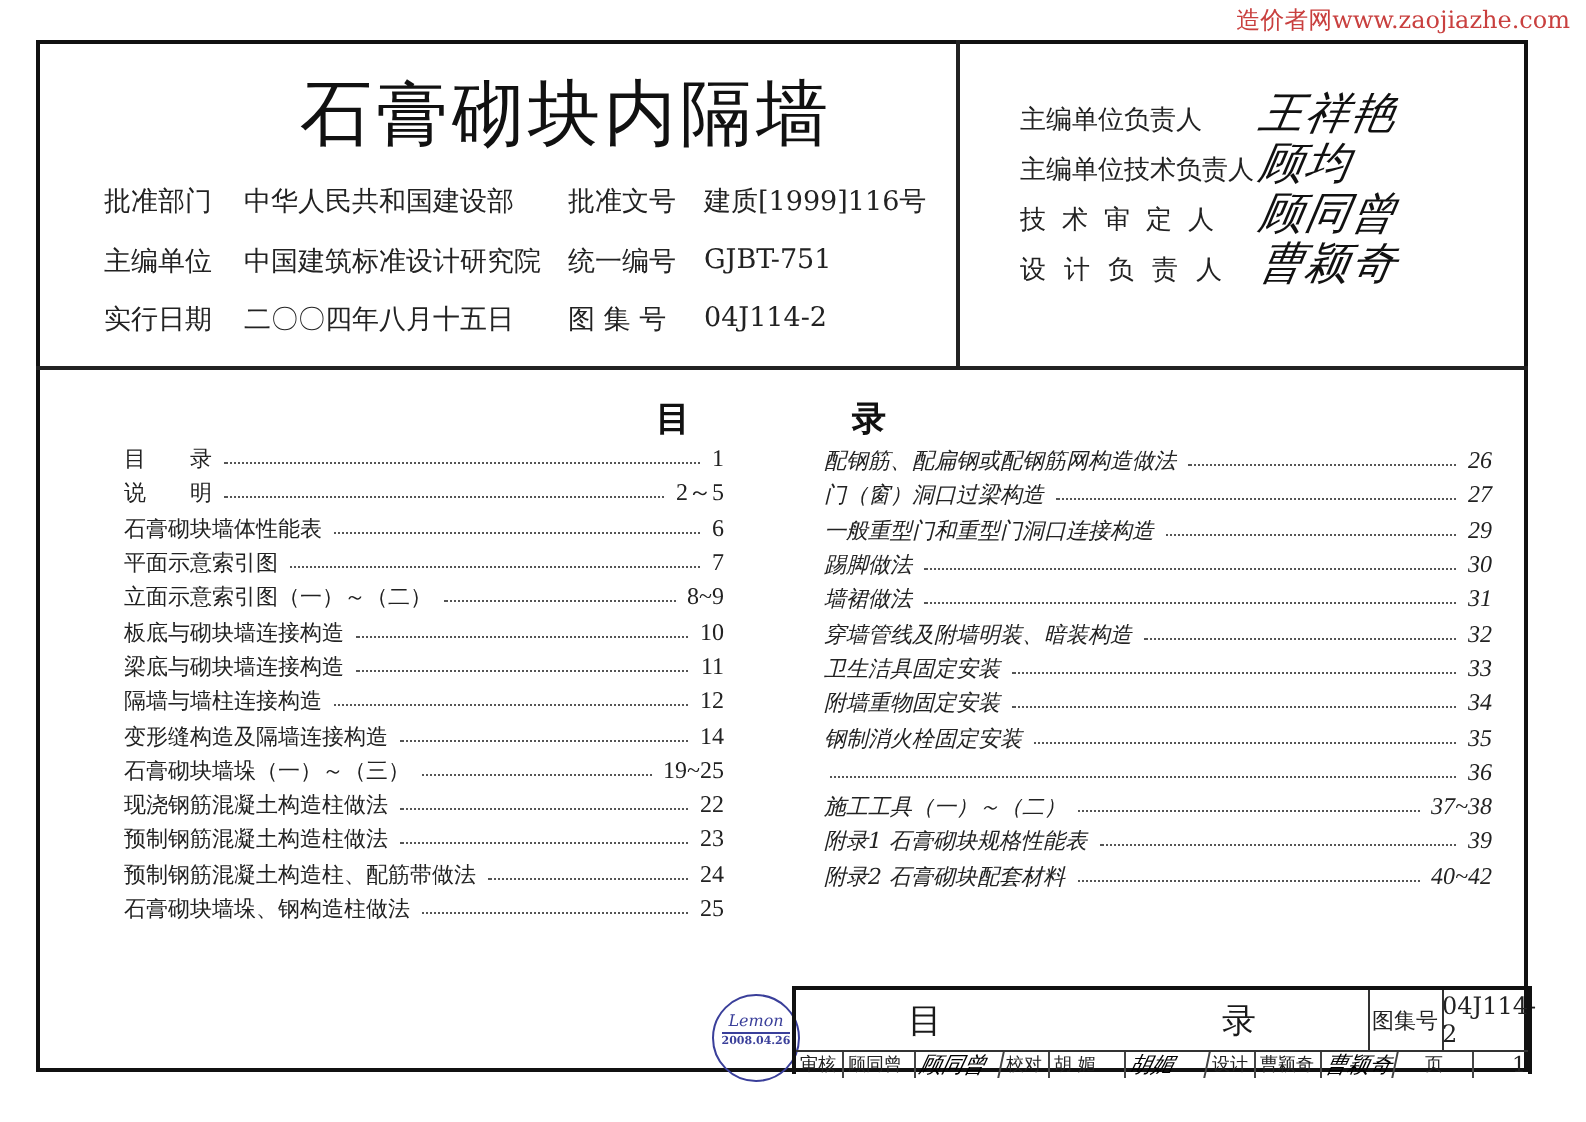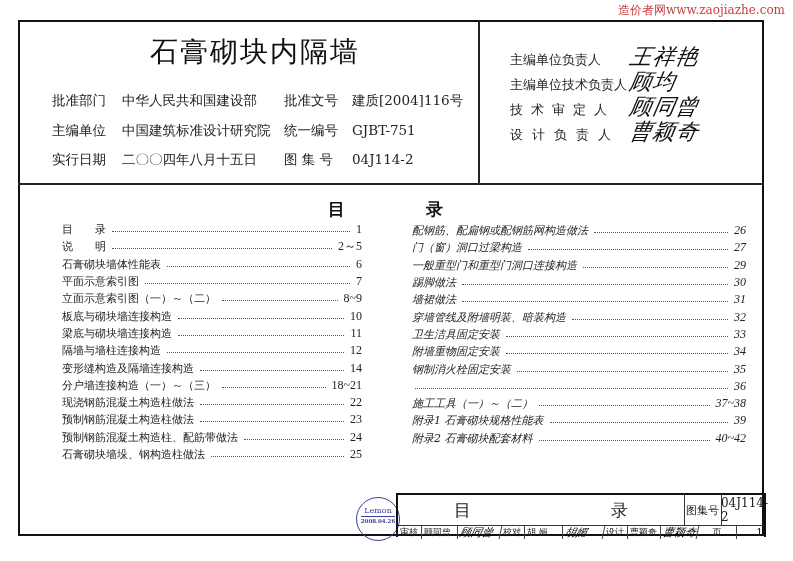--- a/index.html
+++ b/index.html
@@ -4,38 +4,38 @@
 <style>
   html, body { margin:0; padding:0; background:#ffffff; }
   body { width:793px; height:561px; position:relative; overflow:hidden;
          font-family:"DejaVu Serif","Liberation Serif",serif; color:#1a1a1a; }
   .watermark { position:absolute; right:8px; top:2px; font-size:12px; color:#c9403f;
                font-family:"DejaVu Serif",serif; letter-spacing:0px; }
   .frame { position:absolute; left:18px; top:20px; width:746px; height:516px;
            border:2px solid #111; box-sizing:border-box; }
   .top-sep { position:absolute; left:18px; top:183px; width:746px; height:2px; background:#222; }
   .vdiv { position:absolute; left:478px; top:20px; width:1.5px; height:164px; background:#222; }
-  .title { position:absolute; left:150px; top:33px; font-size:28px; font-family:"DejaVu Sans",sans-serif;
+  .title { position:absolute; left:150px; top:33px; font-size:36px; font-family:"DejaVu Sans",sans-serif;
            letter-spacing:2px; color:#111; }
   .info { position:absolute; left:52px; font-size:13.5px; color:#222; }
   .info span { position:absolute; white-space:nowrap; }
   .sig-block { position:absolute; left:510px; top:48px; }
   .sig-row { position:relative; height:25px; font-size:13px; color:#222; white-space:nowrap; }
   .sig-row .lbl { position:absolute; left:0; top:3px; width:110px; display:flex; justify-content:space-between; }
   .sig-row .sig { position:absolute; left:120px; top:-6px; font-size:22px; font-family:"DejaVu Serif",serif;
                   font-style:italic; color:#111; letter-spacing:1px; transform:skewX(-10deg); }
   .toc-head { position:absolute; top:198px; font-size:17px; font-family:"DejaVu Sans",sans-serif; font-weight:bold; color:#111; }
   .toc-col { position:absolute; top:221px; }
   .toc-item { position:relative; height:17.3px; font-size:11px; display:flex; align-items:center; white-space:nowrap; color:#222; }
   .toc-item .t { flex:0 0 auto; padding-right:3px; }
   .toc-item .dots { flex:1 1 auto; border-bottom:1.5px dotted #555; height:0; margin:0 3px; position:relative; top:2px; }
   .toc-item .p { flex:0 0 auto; text-align:right; padding-left:3px; font-family:"Liberation Serif",serif; font-size:12px; }
   .stamp { position:absolute; left:356px; top:497px; width:44px; height:44px; border:1.5px solid #3a3f9a;
            border-radius:50%; box-sizing:border-box; color:#3a3f9a; text-align:center; }
-  .stamp .a { font-size:8px; margin-top:8px; }
+  .stamp .a { font-size:8px; margin-top:8px;font-style:italic; }
   .stamp .line { border-top:1px solid #3a3f9a; margin:1px 4px; }
   .stamp .b { font-size:5.5px; font-weight:bold; }
   .tb { position:absolute; left:396px; top:493px; width:369px; height:44px; border:2px solid #111;
         border-right:none; border-bottom:none; box-sizing:border-box; }
   .tb-main { position:absolute; left:0; top:0; width:286px; height:30px; border-right:1px solid #333;
              display:flex; justify-content:center; align-items:center; gap:140px; font-size:17px;
              font-family:"DejaVu Sans",sans-serif; }
   .tb-r { position:absolute; font-size:11px; display:flex; align-items:center; justify-content:center; color:#222; box-sizing:border-box; }
   .tb-hline { position:absolute; left:0; top:30px; width:367px; height:1px; background:#333; }
   .tb-row { position:absolute; left:0; top:31px; height:13px; display:flex; font-size:9px; color:#222; }
@@ -50,21 +50,21 @@
 <div class="frame"></div>
 <div class="vdiv"></div>
 <div class="top-sep"></div>
 
 <div class="title">石膏砌块内隔墙</div>
 
 <div class="info" style="top:92px;">
   <span style="left:0">批准部门</span>
   <span style="left:70px">中华人民共和国建设部</span>
   <span style="left:232px">批准文号</span>
-  <span style="left:300px">建质[2004]116号</span>
+  <span style="left:300px">建质[1999]116号</span>
 </div>
 <div class="info" style="top:122px;">
   <span style="left:0">主编单位</span>
   <span style="left:70px">中国建筑标准设计研究院</span>
   <span style="left:232px">统一编号</span>
   <span style="left:300px">GJBT-751</span>
 </div>
 <div class="info" style="top:151px;">
   <span style="left:0">实行日期</span>
   <span style="left:70px">二〇〇四年八月十五日</span>
@@ -134,23 +134,23 @@
       <span class="t">隔墙与墙柱连接构造</span>
       <span class="dots"></span>
       <span class="p">12</span>
     </div>
     <div class="toc-item">
       <span class="t">变形缝构造及隔墙连接构造</span>
       <span class="dots"></span>
       <span class="p">14</span>
     </div>
     <div class="toc-item">
-      <span class="t">分户墙连接构造（一）～（三）</span>
-      <span class="dots"></span>
-      <span class="p">18~21</span>
+      <span class="t">石膏砌块墙垛（一）～（三）</span>
+      <span class="dots"></span>
+      <span class="p">19~25</span>
     </div>
     <div class="toc-item">
       <span class="t">现浇钢筋混凝土构造柱做法</span>
       <span class="dots"></span>
       <span class="p">22</span>
     </div>
     <div class="toc-item">
       <span class="t">预制钢筋混凝土构造柱做法</span>
       <span class="dots"></span>
       <span class="p">23</span>

